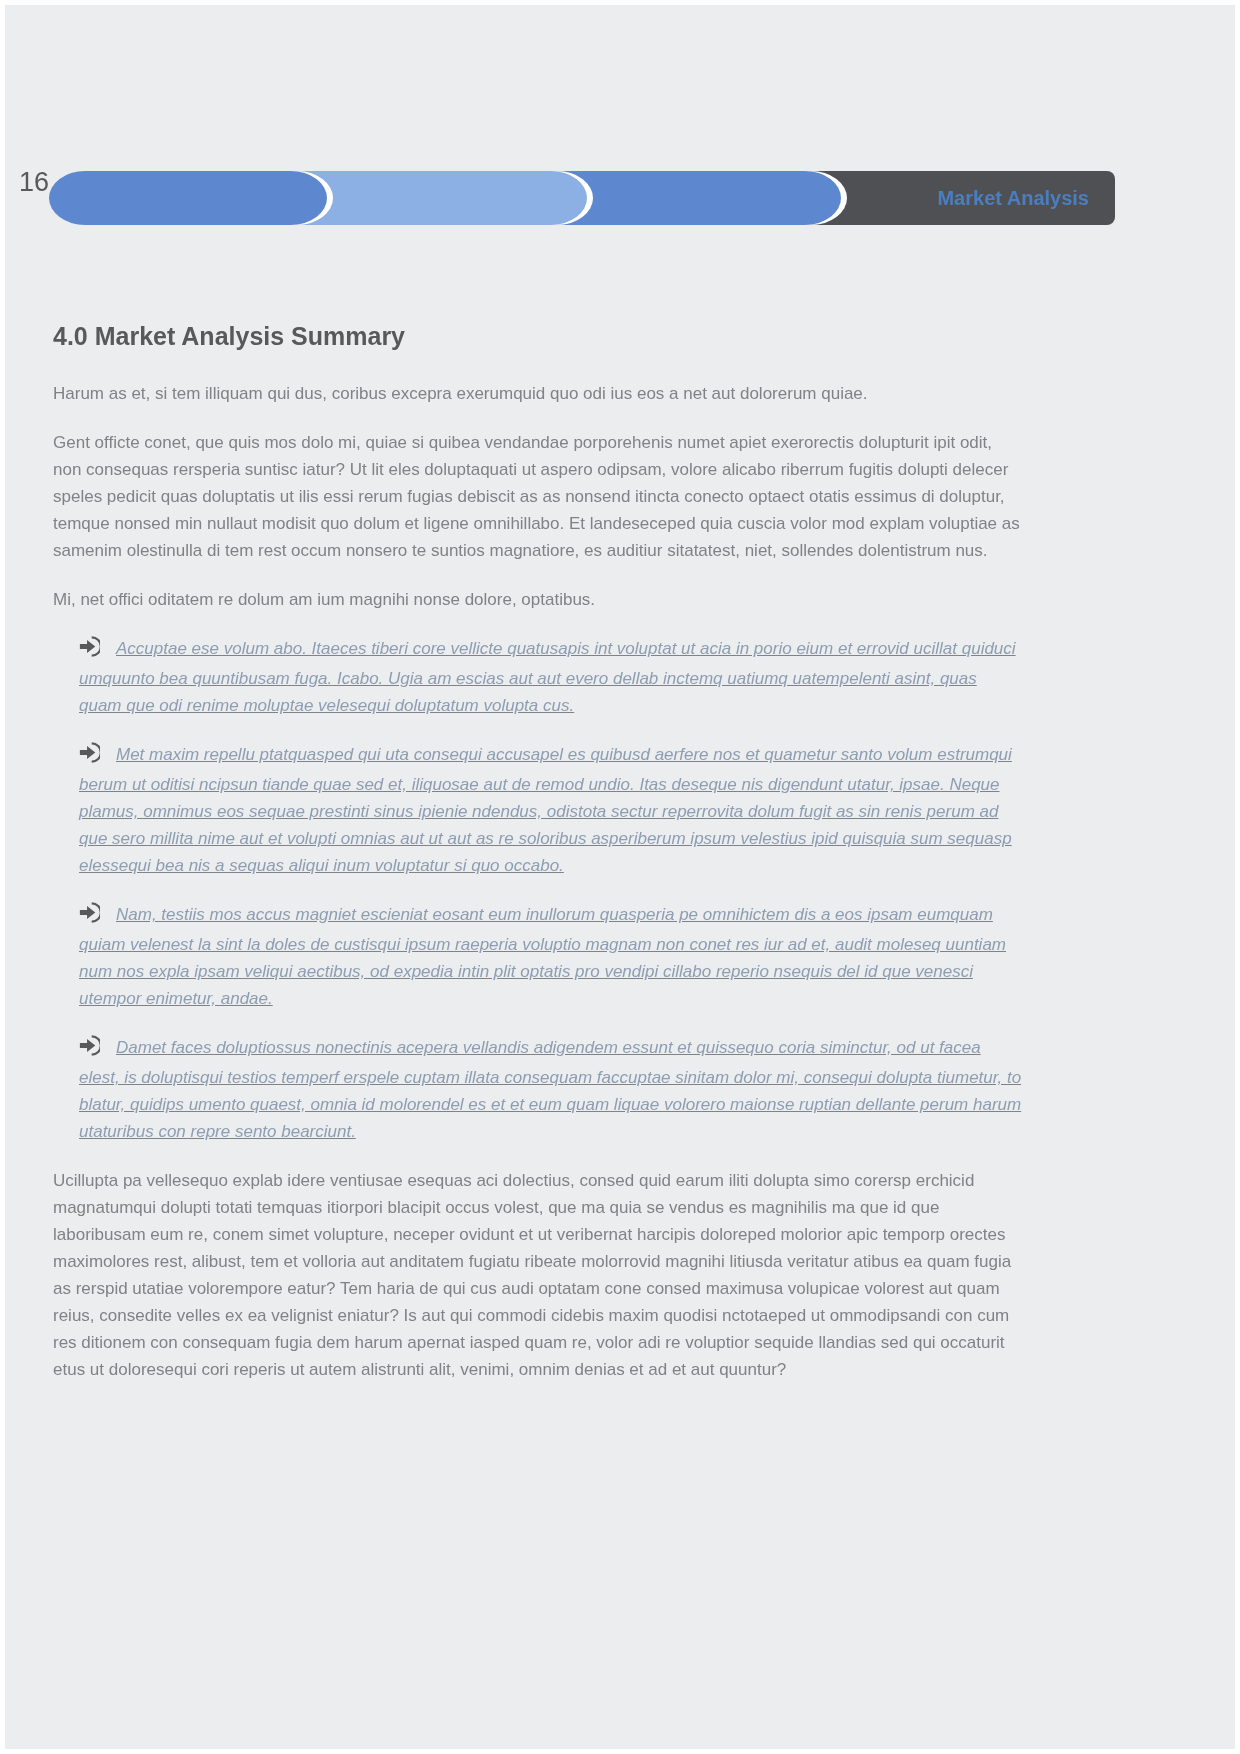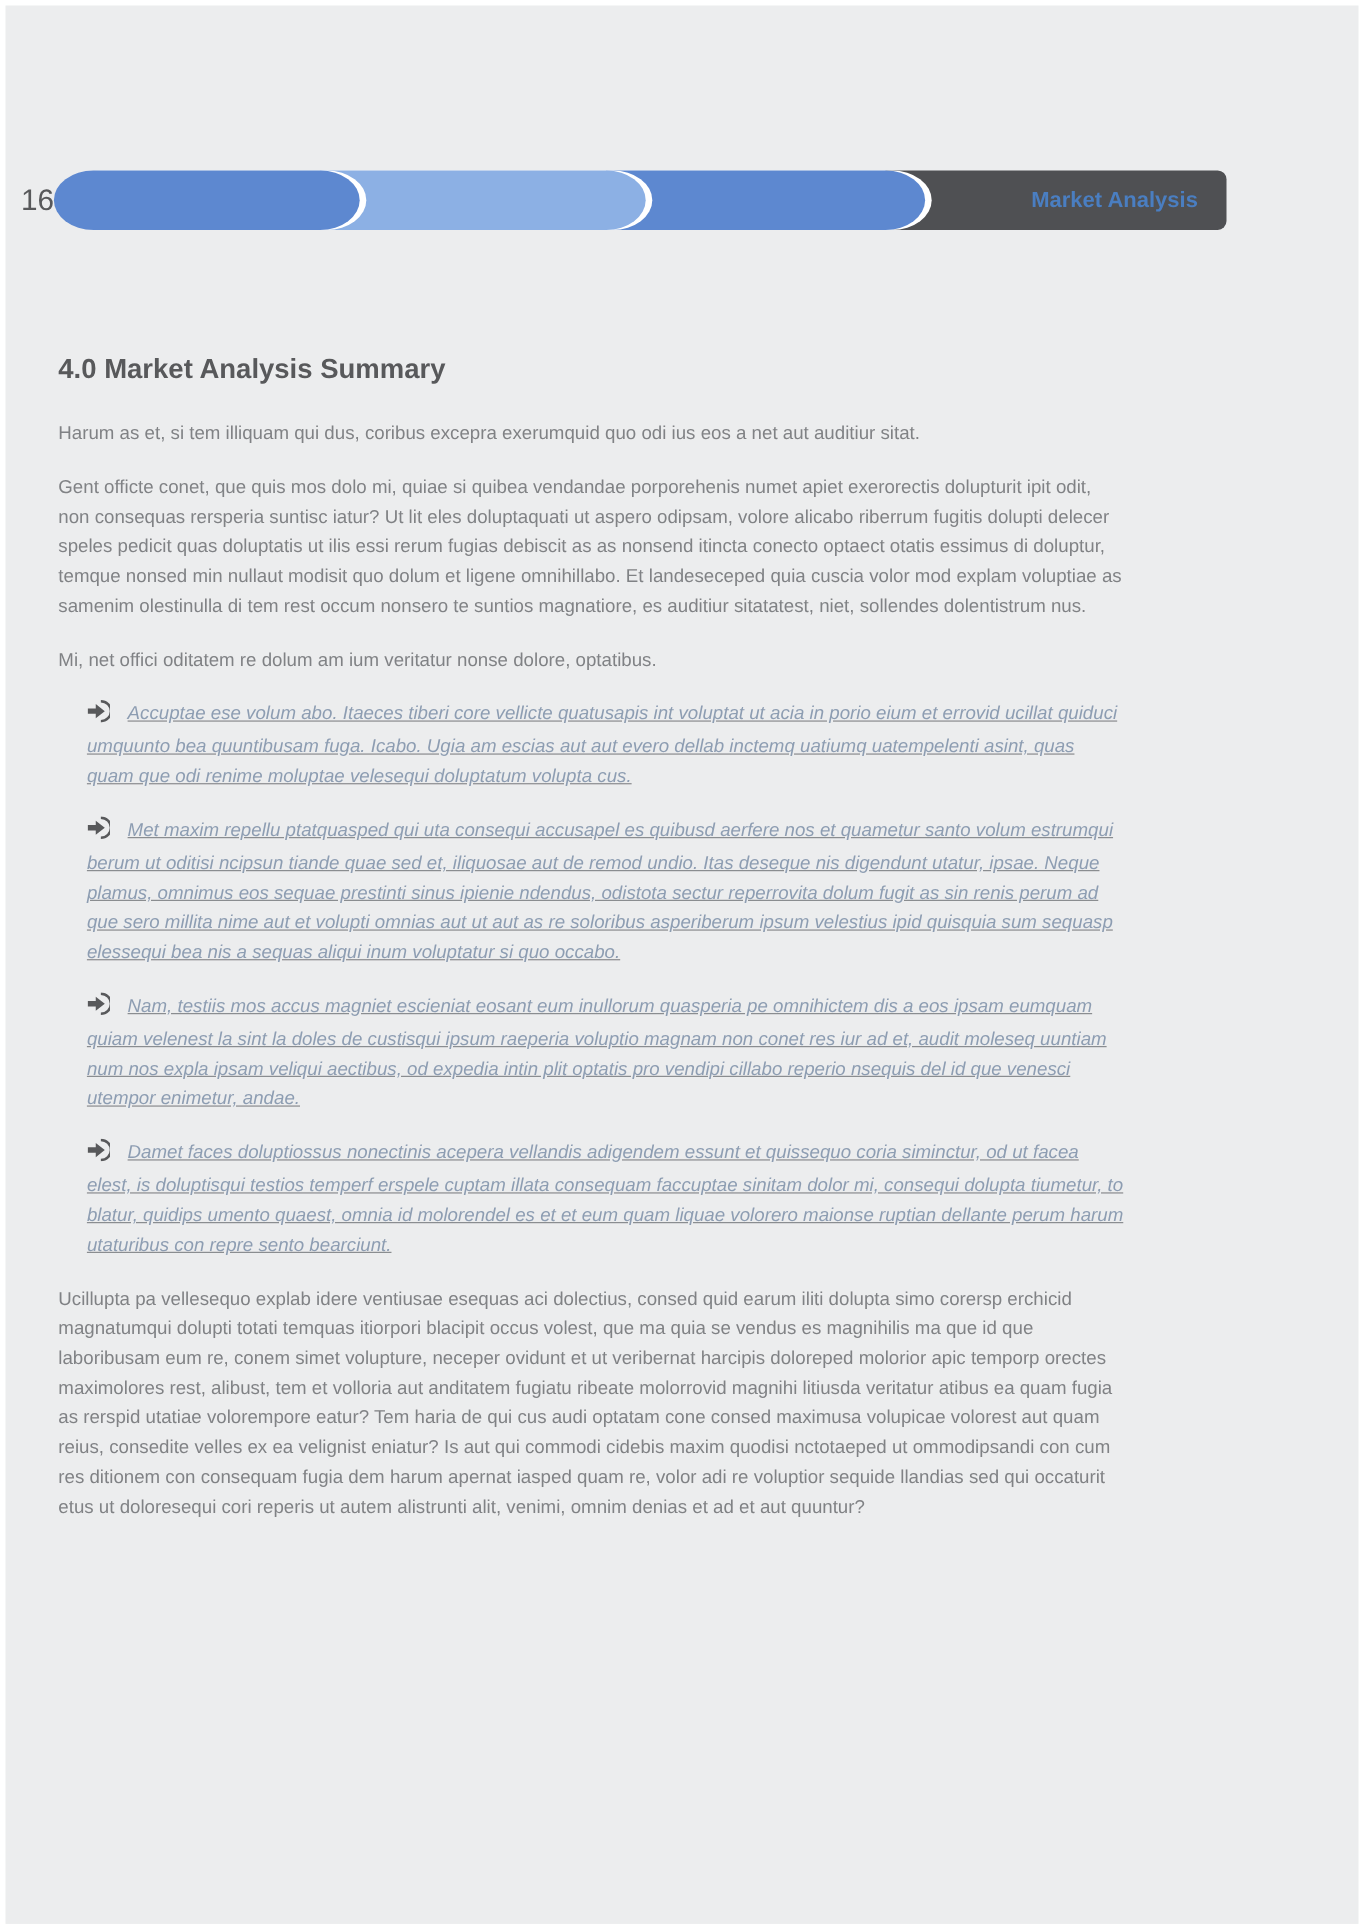--- a/index.html
+++ b/index.html
@@ -31,21 +31,21 @@
     left: 14px;
     top: 0;
     height: 54px;
     line-height: 54px;
     font-size: 27px;
     color: #58595b;
   }
   .segments {
     position: absolute;
     left: 44px;
-    top: 0;
+    top: 16px;
     height: 54px;
     display: flex;
   }
   .seg {
     height: 54px;
     position: relative;
     border-radius: 0 36px 36px 0 / 0 50% 50% 0;
     box-shadow: 6px 0 0 #ffffff;
   }
   .seg-1 {
@@ -133,23 +133,23 @@
       <div class="seg seg-3"></div>
       <div class="seg seg-tab">
         <span class="tab-label">Market Analysis</span>
       </div>
     </div>
   </div>
 
   <div class="content">
     <h1 class="section-title">4.0 Market Analysis Summary</h1>
 
-    <p class="para">Harum as et, si tem illiquam qui dus, coribus excepra exerumquid quo odi ius eos a net aut auditiur sitat.</p>
+    <p class="para">Harum as et, si tem illiquam qui dus, coribus excepra exerumquid quo odi ius eos a net aut dolorerum quiae.</p>
     <p class="para">Gent officte conet, que quis mos dolo mi, quiae si quibea vendandae porporehenis numet apiet exerorectis dolupturit ipit odit, non consequas rersperia suntisc iatur? Ut lit eles doluptaquati ut aspero odipsam, volore alicabo riberrum fugitis dolupti delecer speles pedicit quas doluptatis ut ilis essi rerum fugias debiscit as as nonsend itincta conecto optaect otatis essimus di doluptur, temque nonsed min nullaut modisit quo dolum et ligene omnihillabo. Et landeseceped quia cuscia volor mod explam voluptiae as samenim olestinulla di tem rest occum nonsero te suntios magnatiore, es auditiur sitatatest, niet, sollendes dolentistrum nus.</p>
-    <p class="para">Mi, net offici oditatem re dolum am ium veritatur nonse dolore, optatibus.</p>
+    <p class="para">Mi, net offici oditatem re dolum am ium magnihi nonse dolore, optatibus.</p>
 
     <div class="bullet-list">
 
       <div class="bullet-item">
         <span class="arrow-bullet-icon"><svg width="21" height="21" viewBox="0 0 24 24">
               <path d="M1 9.2 h8.2 v-4.6 l9.4 7.4 -9.4 7.4 v-4.6 h-8.2 z" fill="#58595b"></path>
               <path d="M14.5 1.6 a 10.5 10.4 0 0 1 0 20.8" stroke="#58595b" stroke-width="2.6" fill="none"></path>
             </svg></span><span>Accuptae ese volum abo. Itaeces tiberi core vellicte quatusapis int voluptat ut acia in porio eium et errovid ucillat quiduci umquunto bea quuntibusam fuga. Icabo. Ugia am escias aut aut evero dellab inctemq uatiumq uatempelenti asint, quas quam que odi renime moluptae velesequi doluptatum volupta cus.</span>
       </div>
 

